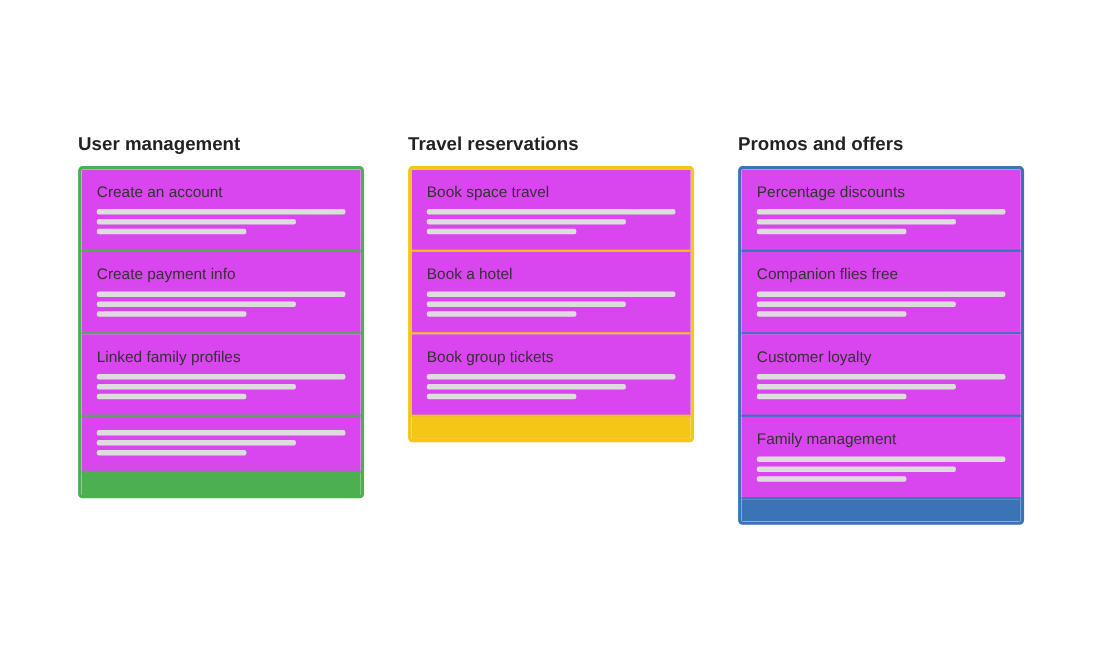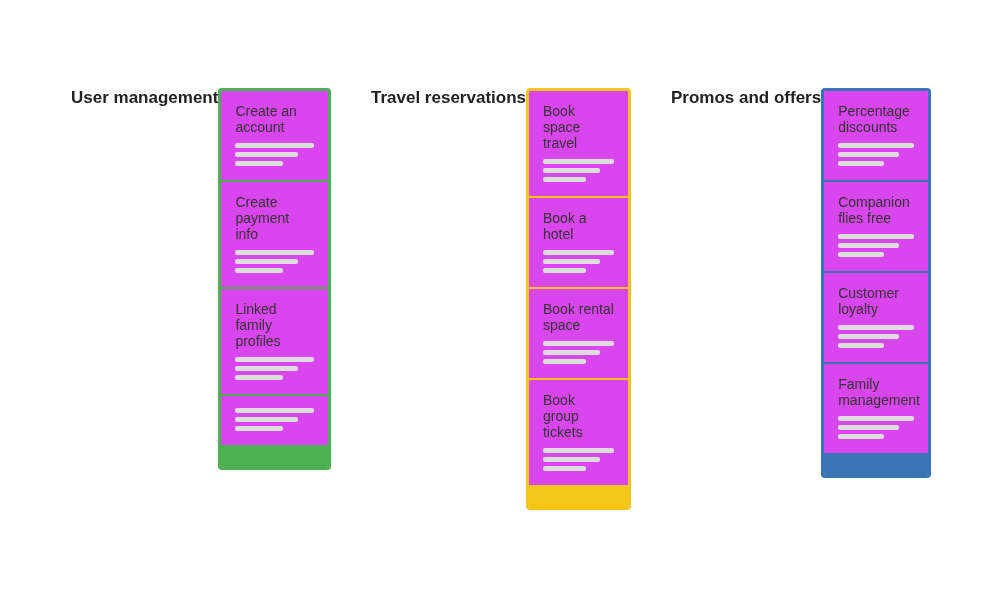--- a/index.html
+++ b/index.html
@@ -17,21 +17,21 @@
 
     .page-container {
       display: flex;
       gap: 40px;
       padding: 30px 40px;
       align-items: flex-start;
     }
 
     .column {
       display: flex;
-      flex-direction: row;
+      flex-direction: column;
       width: 260px;
     }
 
     .column-title {
       font-size: 17px;
       font-weight: 700;
       margin-bottom: 10px;
       color: #222;
     }
 
@@ -128,26 +128,20 @@
           <div class="line med"></div>
           <div class="line short"></div>
         </div>
         <div class="card yellow">
           <div class="card-title">Book a hotel</div>
           <div class="line full"></div>
           <div class="line med"></div>
           <div class="line short"></div>
         </div>
         <div class="card yellow">
-          <div class="card-title">Book rental space</div>
-          <div class="line full"></div>
-          <div class="line med"></div>
-          <div class="line short"></div>
-        </div>
-        <div class="card yellow">
           <div class="card-title">Book group tickets</div>
           <div class="line full"></div>
           <div class="line med"></div>
           <div class="line short"></div>
         </div>
         <div class="column-footer yellow"></div>
       </div>
     </div>
     <div class="column">
       <div class="column-title">Promos and offers</div>

